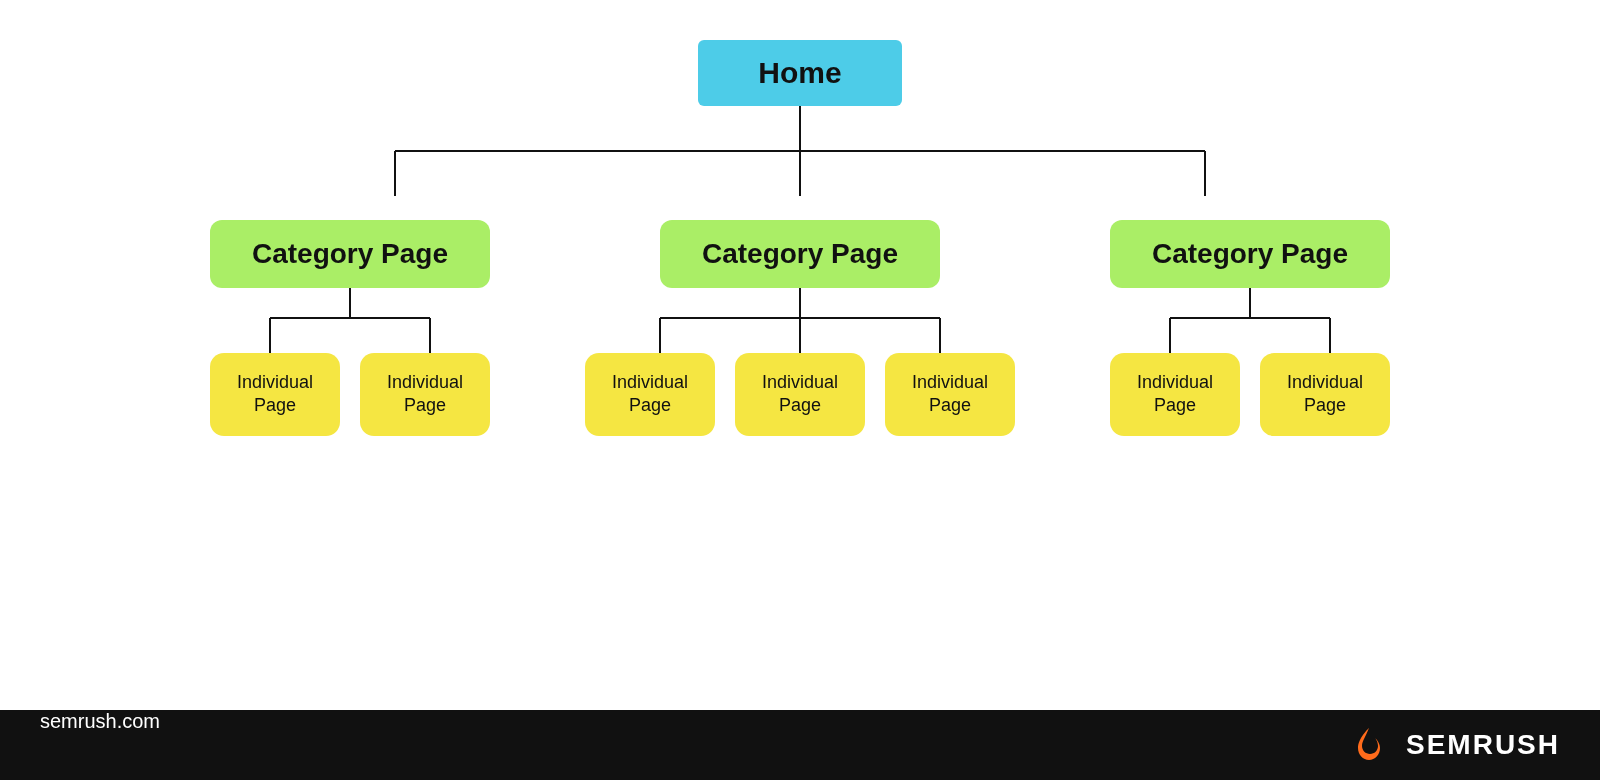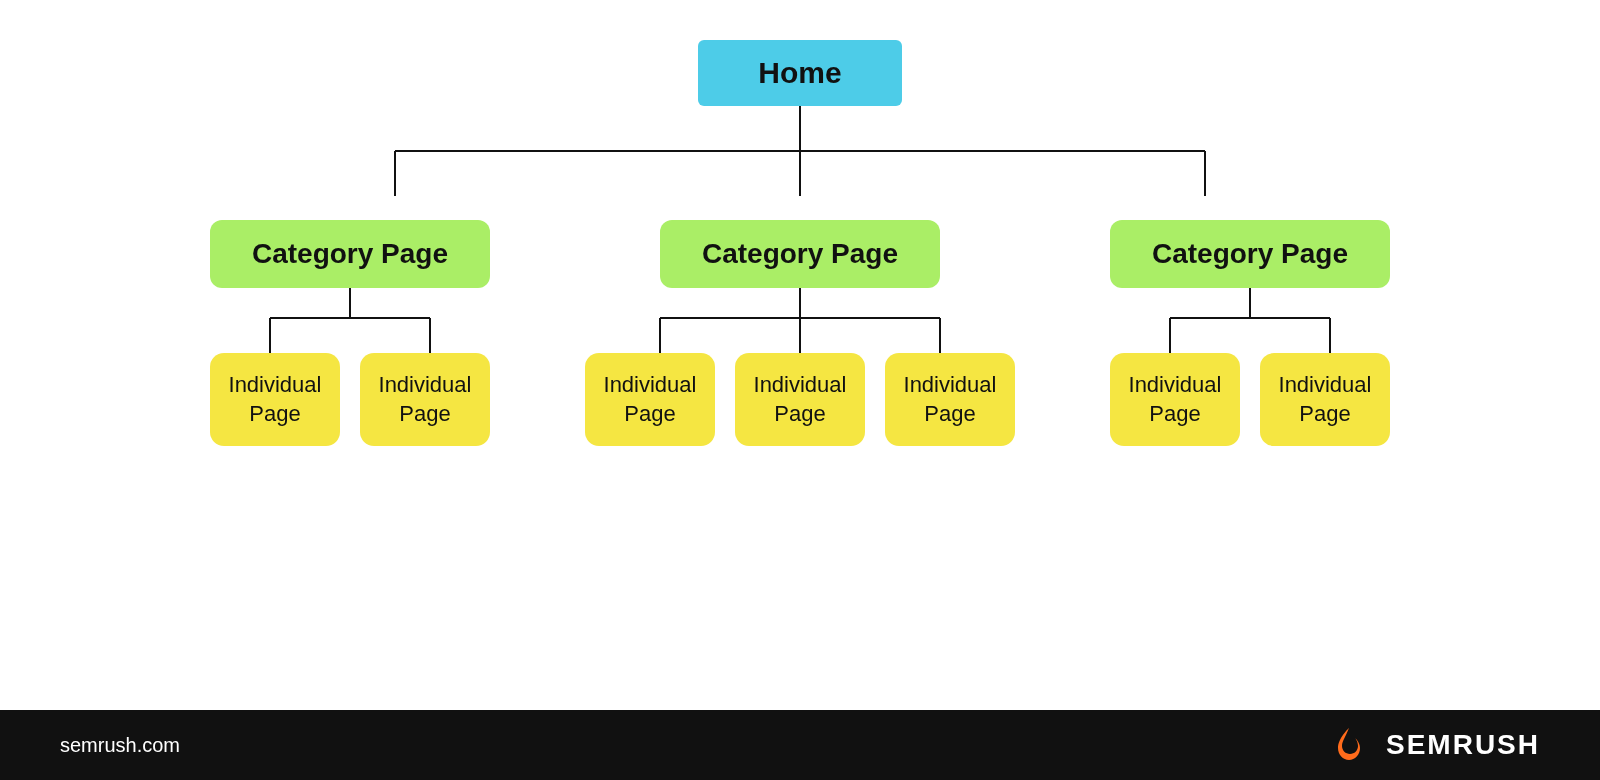--- a/index.html
+++ b/index.html
@@ -94,37 +94,36 @@
       display: flex;
       flex-direction: row;
       gap: 20px;
       align-items: flex-start;
     }
 
     .individual-node {
       background: #F5E642;
       border-radius: 14px;
       padding: 18px 18px;
-      font-size: 22px;
+      font-size: 18px;
       font-weight: 500;
       color: #111;
       text-align: center;
       min-width: 130px;
       line-height: 1.3;
     }
 
     
     .footer {
       background: #111111;
       height: 70px;
       width: 100%;
       display: flex;
-      align-items: center;
       justify-content: space-between;
-      padding: 0 60px;
+      padding: 0 40px;
       flex-shrink: 0;
     }
 
     .footer-url {
       color: #ffffff;
       font-size: 20px;
       font-weight: 400;
     }
 
     .footer-brand {

